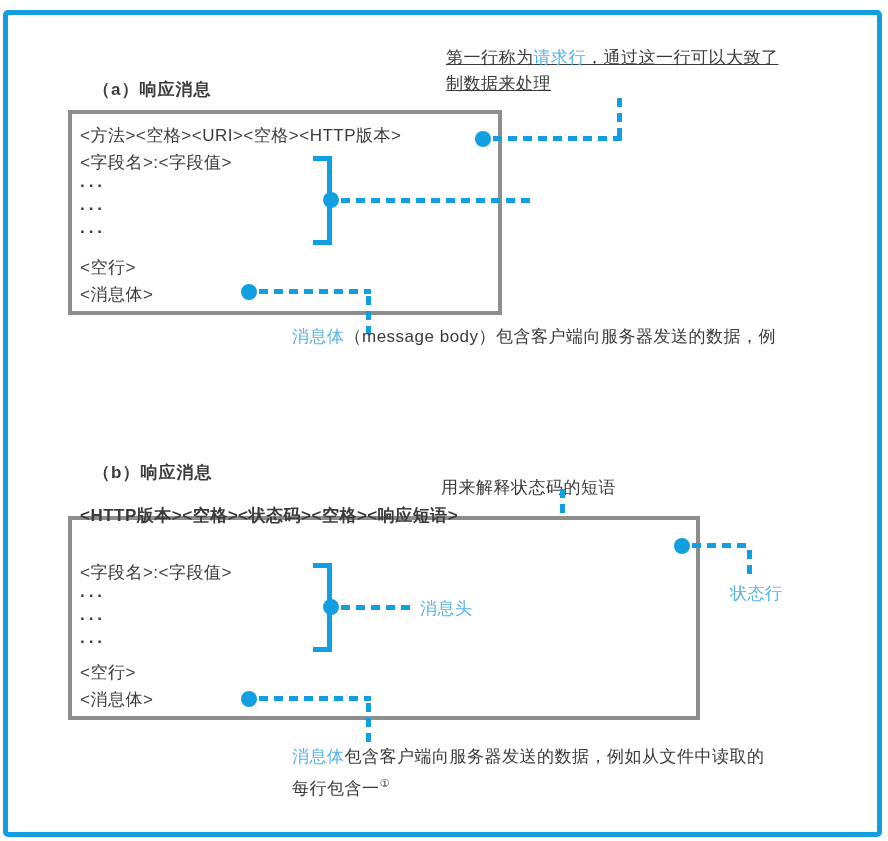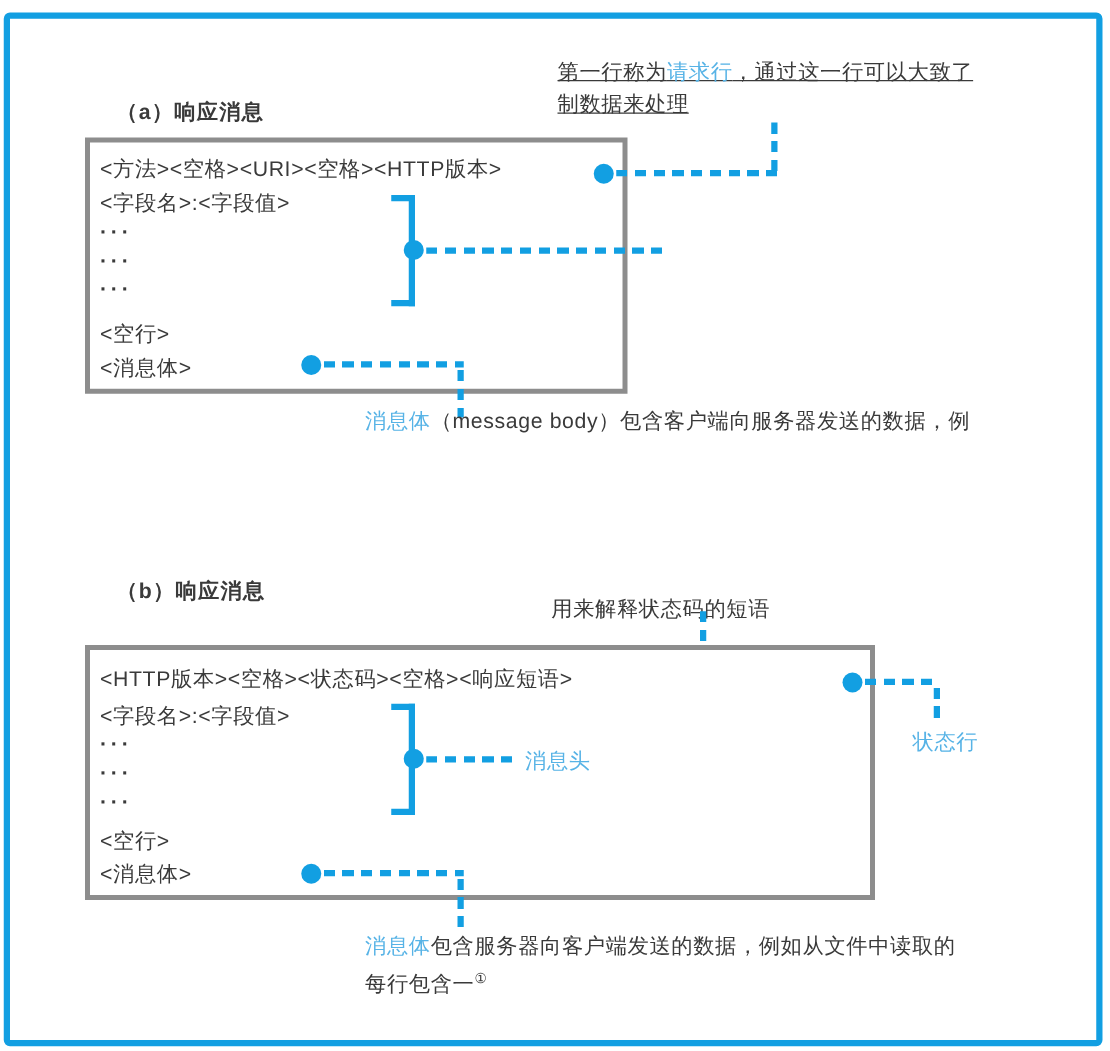--- a/index.html
+++ b/index.html
@@ -81,21 +81,21 @@
   </div>
 
   <div class="abs section-title" style="left:93px; top:461px;">（b）响应消息</div>
 
   <div class="abs note" style="left:441px; top:463px;margin-top:12px;">用来解释状态码的短语</div>
   <div class="dash-v" style="left:560px; top:489px; height:28px;"></div>
   <div class="dot" style="left:555px; top:519px;"></div>
 
   <div class="abs msg-box" style="left:68px; top:516px; width:624px; height:196px;">
   </div>
-  <div class="box-line" style="top:532px;">&lt;HTTP版本&gt;&lt;空格&gt;&lt;状态码&gt;&lt;空格&gt;&lt;响应短语&gt;</div>
+  <div class="box-line" style="top:504px;font-weight:bold;">&lt;HTTP版本&gt;&lt;空格&gt;&lt;状态码&gt;&lt;空格&gt;&lt;响应短语&gt;</div>
   <div class="box-line" style="top:561px;">&lt;字段名&gt;:&lt;字段值&gt;</div>
   <div class="box-line dots-line" style="top:586px;">···</div>
   <div class="box-line dots-line" style="top:609px;">···</div>
   <div class="box-line dots-line" style="top:632px;">···</div>
   <div class="box-line" style="top:661px;">&lt;空行&gt;</div>
   <div class="box-line" style="top:688px;">&lt;消息体&gt;</div>
 
   <div class="dot" style="left:674px; top:538px;"></div>
   <div class="dash-h" style="left:692px; top:543px; width:60px;"></div>
   <div class="dash-v" style="left:747px; top:550px; height:28px;"></div>
@@ -103,16 +103,16 @@
 
   <div class="brace" style="left:313px; top:563px; height:79px;"></div>
   <div class="dot" style="left:323px; top:599px;"></div>
   <div class="dash-h" style="left:341px; top:605px; width:70px;"></div>
   <div class="abs note blue-text" style="left:420px; top:596px;">消息头</div>
 
   <div class="dot" style="left:241px; top:691px;"></div>
   <div class="dash-h" style="left:259px; top:696px; width:112px;"></div>
   <div class="dash-v" style="left:366px; top:703px; height:39px;"></div>
   <div class="abs note" style="left:292px; top:744px;">
-    <div><span class="blue-text">消息体</span><span>包含服务器向客户端发送的数据，例如从文件中读取的</span></div>
+    <div><span class="blue-text">消息体</span><span>包含客户端向服务器发送的数据，例如从文件中读取的</span></div>
     <div><span>每行包含一</span><sup>①</sup></div>
   </div>
 </div>
 
 </body></html>

